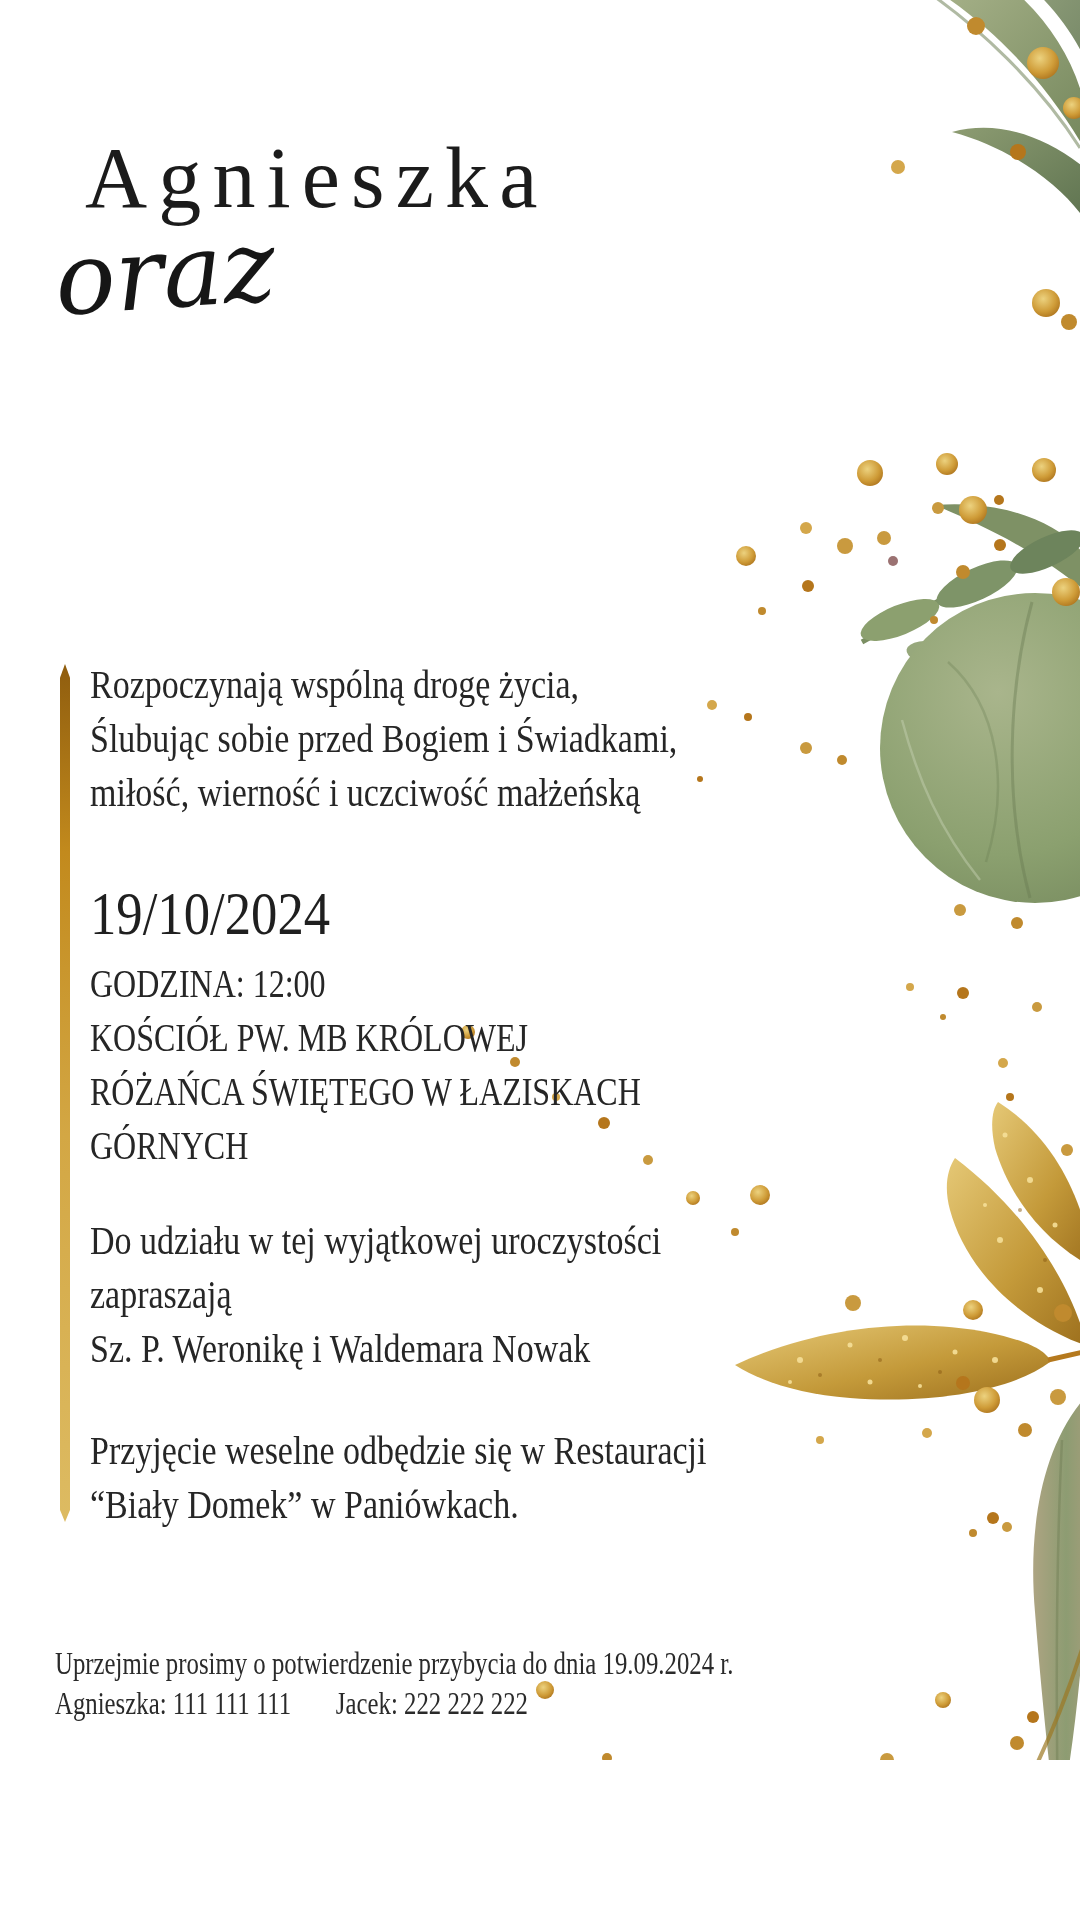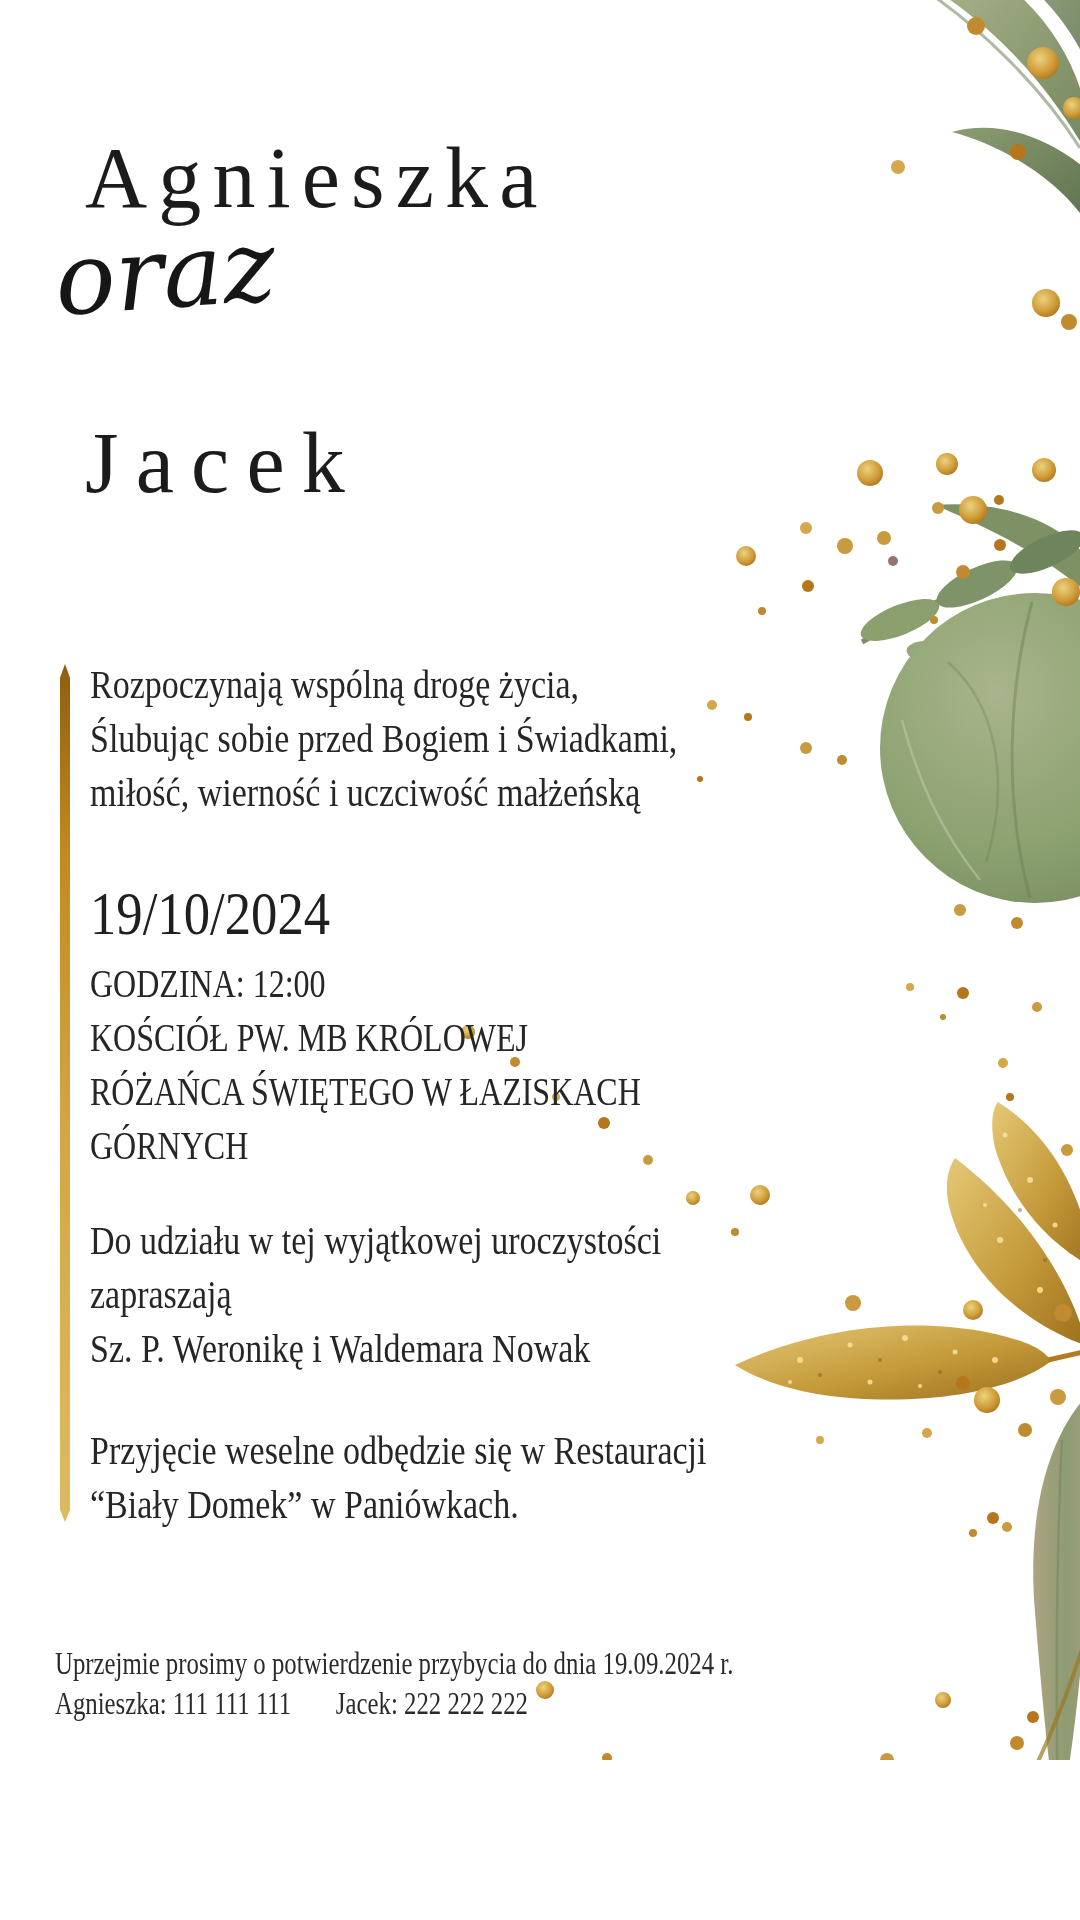--- a/index.html
+++ b/index.html
@@ -221,21 +221,20 @@
       <circle cx="1013" cy="1840" r="7" fill="#c99a3f"></circle>
         <circle cx="1073" cy="1810" r="6" fill="#d4a74b"></circle>
       <circle cx="762" cy="1802" r="4" fill="#b5761c"></circle>
     </g>
   </svg>
 
   <div class="goldline"></div>
 
   <div class="txt name name1">Agnieszka</div>
   <div class="txt connector">oraz</div>
-  <div class="txt name name2">Jacek</div>
 
   <div class="txt para intro condensed">
     <div>Rozpoczynają wspólną drogę życia,</div>
     <div>Ślubując sobie przed Bogiem i Świadkami,</div>
     <div>miłość, wierność i uczciwość małżeńską</div>
   </div>
 
   <div class="txt datebig condensed">19/10/2024</div>
 
   <div class="txt para details condensed-more">

